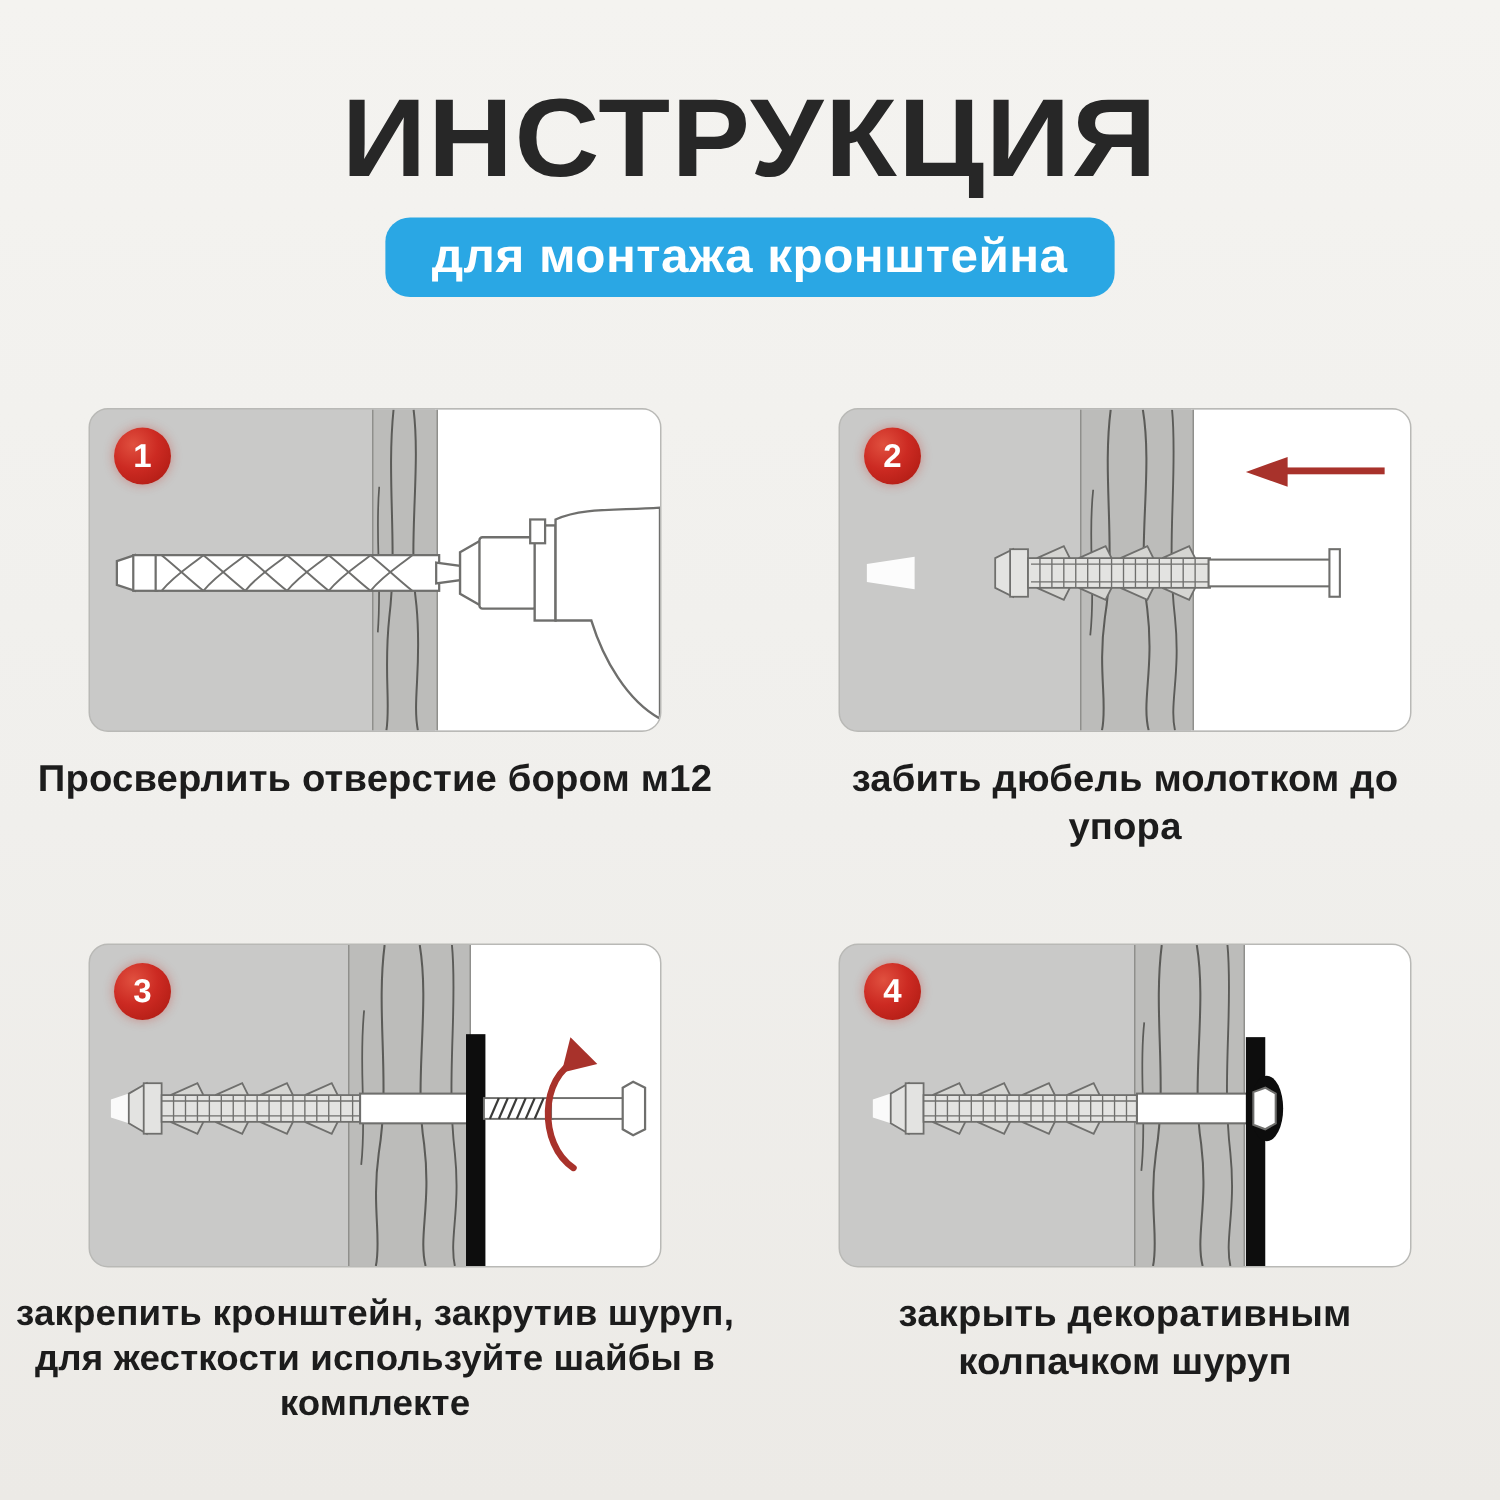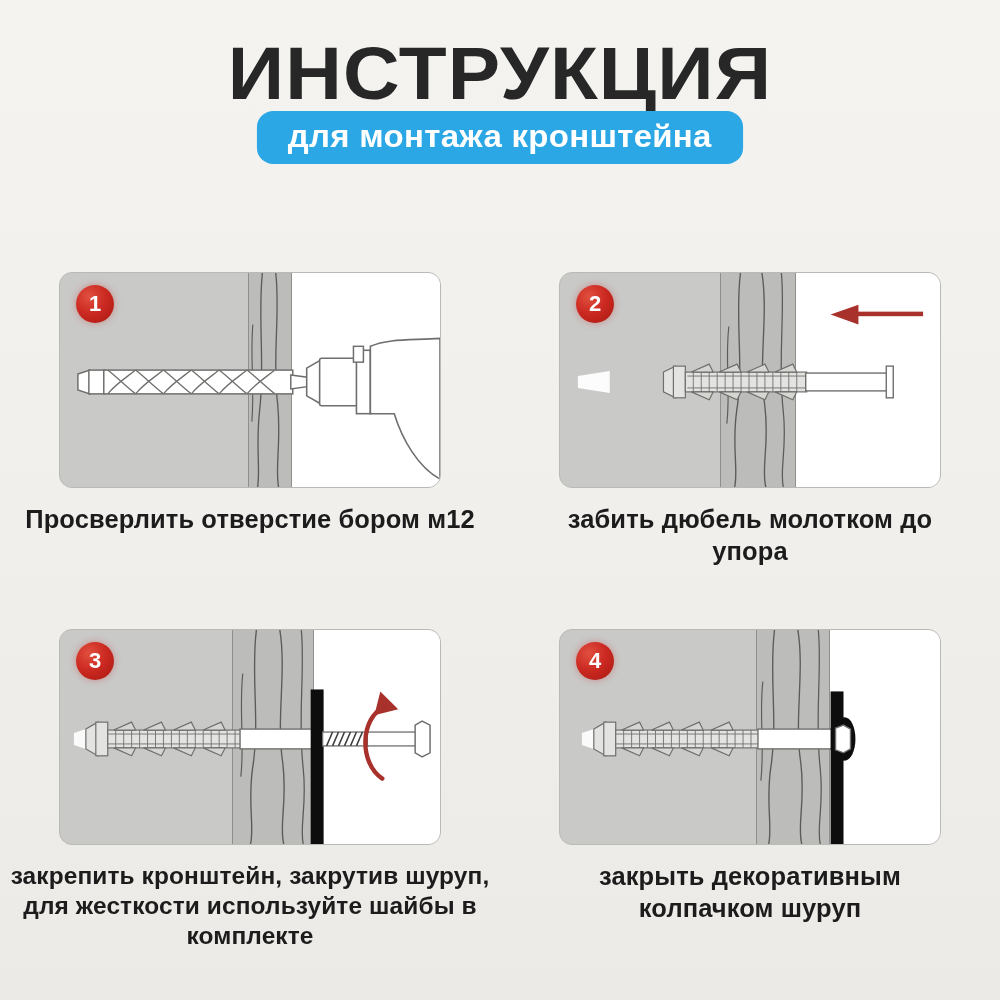--- a/index.html
+++ b/index.html
@@ -17,34 +17,35 @@
   .page {
     width: 1000px;
     height: 1000px;
     position: relative;
     background: linear-gradient(180deg, #f4f3f0 0%, #f0efec 55%, #eceae6 100%);
     box-sizing: border-box;
   }
 
   
   .header {
-    padding-top: 38px;
+    padding-top: 56px;
     text-align: center;
   }
   .main-title {
     font-size: 74px;
     line-height: 0.98;
     font-weight: 700;
     letter-spacing: 1px;
     color: #272727;
     margin: 0;
     font-family: "Liberation Sans", sans-serif;
     transform: scaleX(1.06);
   }
   .subtitle-wrap {
+    margin-top: 16px;
     display: flex;
     justify-content: center;
   }
   .subtitle-badge {
     display: inline-block;
     background: #2aa7e4;
     color: #ffffff;
     border-radius: 16px;
     padding: 9px 30px 11px 30px;
     font-size: 32px;

